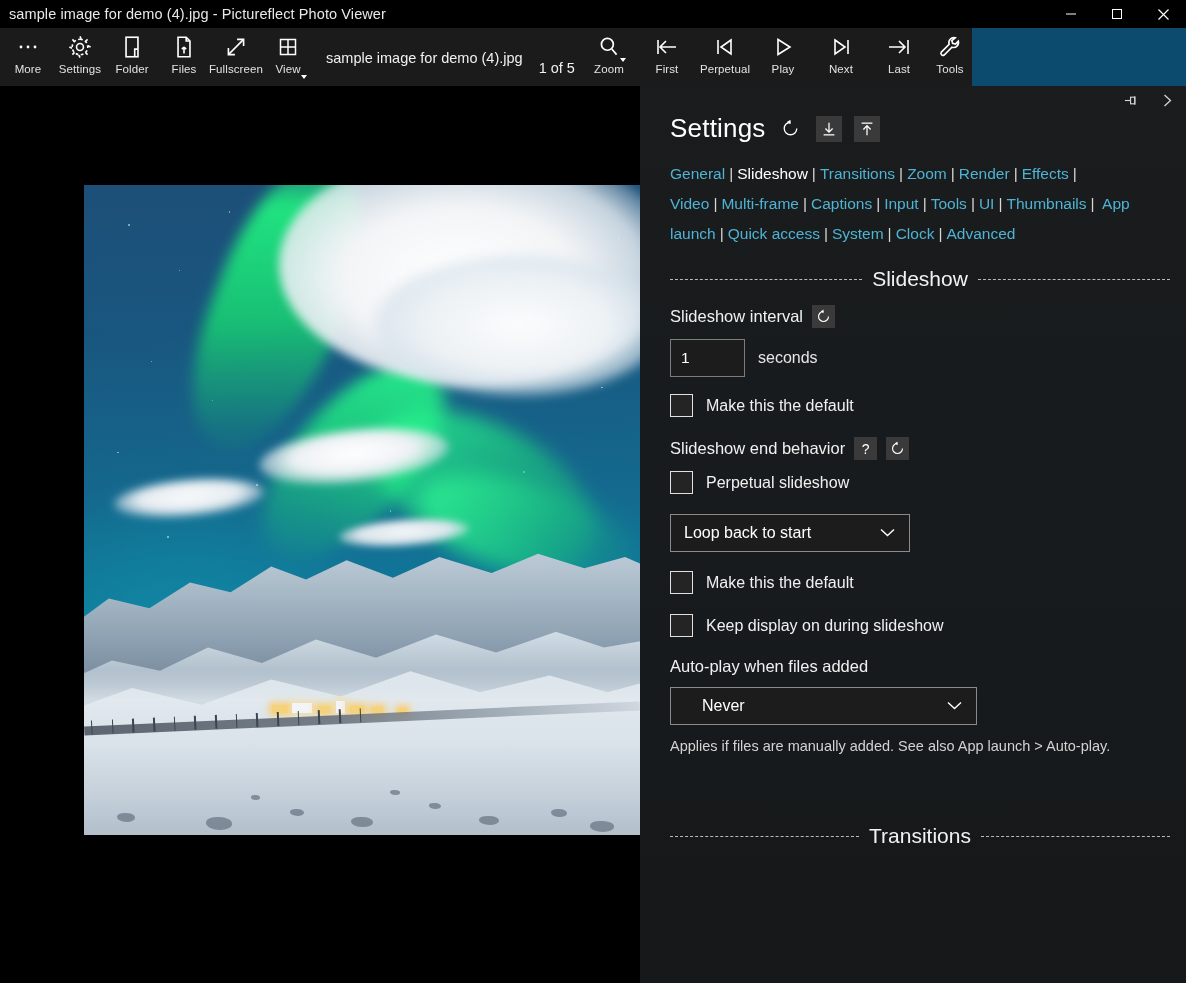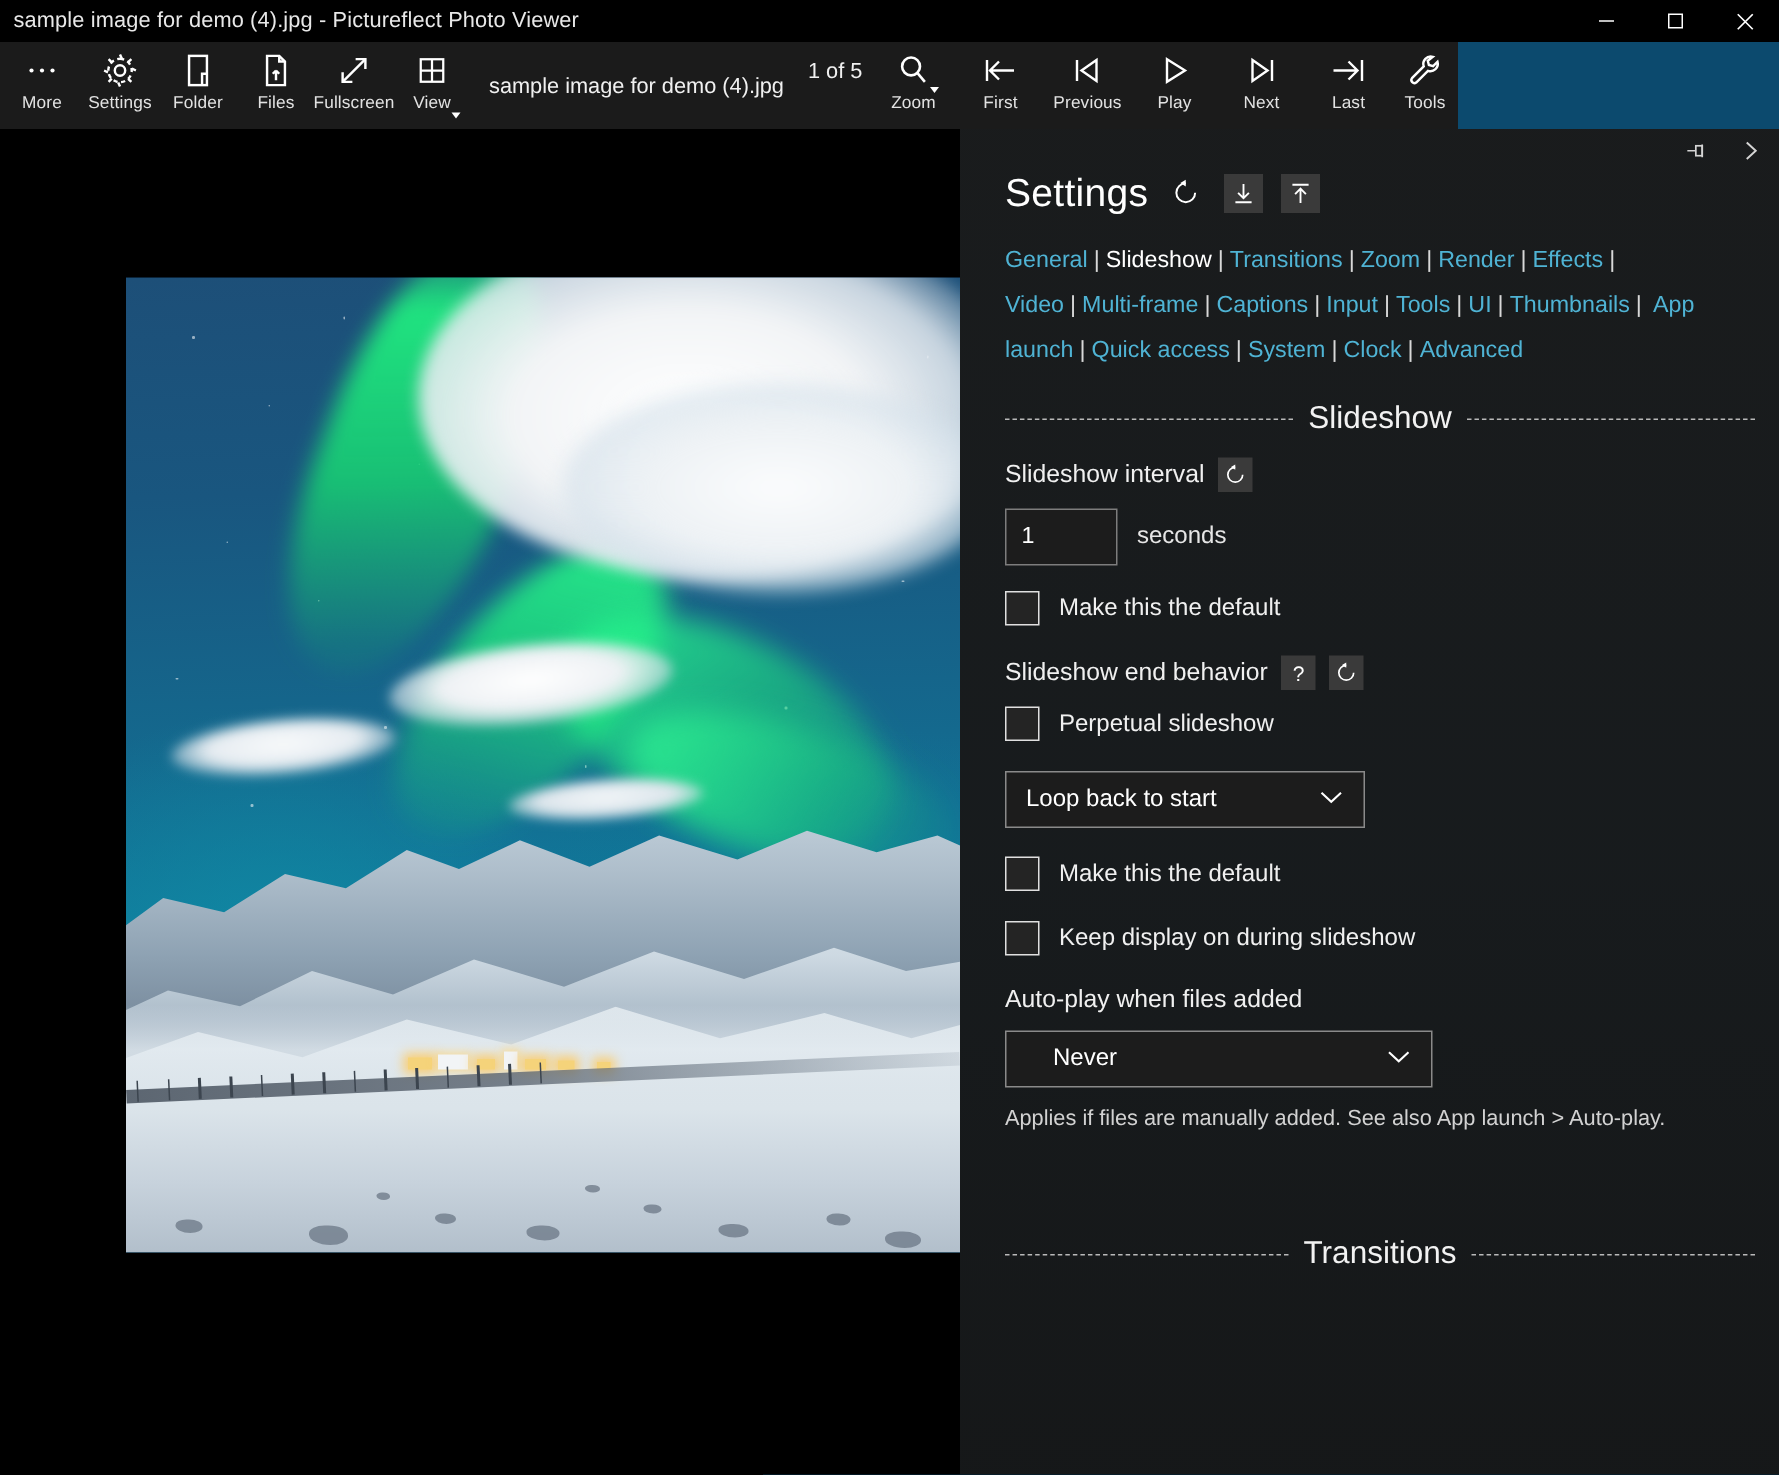--- a/index.html
+++ b/index.html
@@ -104,21 +104,21 @@
     font-size: 14.5px;
     color: #f0f0f0;
     margin-left: 12px;
     margin-top: 22px;
     white-space: nowrap;
   }
   .tb-counter {
     font-size: 14.5px;
     color: #f0f0f0;
     margin-left: 16px;
-    margin-top: 12px;
+    margin-top: 32px;
     white-space: nowrap;
   }
 
   .tb-group-right {
     position: absolute;
     right: 0; top: 0;
     display: flex;
     align-items: flex-start;
   }
   .tb-group-right .tb-item { width: 58px; }
@@ -420,21 +420,21 @@
     background: #1c1c1c;
     border: 1px solid #8a8a8a;
     display: flex;
     align-items: center;
     padding: 0 13px;
     margin-bottom: 19px;
     color: #ffffff;
     font-size: 16px;
   }
   .select.w240 { width: 240px; }
-  .select.w265 { width: 285px; padding-left: 31px; }
+  .select.w265 { width: 307px; padding-left: 31px; }
   .select-chev {
     position: absolute;
     right: 13px; top: 50%;
     transform: translateY(-50%);
     color: #ffffff;
   }
 
   .hint {
     font-size: 14.5px;
     color: #d2d2d2;
@@ -566,21 +566,21 @@
         <div class="tb-label">First</div>
       </div>
 
       <div class="tb-item">
         <div class="tb-icon">
           <svg width="28" height="24" viewBox="0 0 28 24" fill="none" stroke="#fff" stroke-width="1.6">
             <path d="M7 5 V19"></path>
             <path d="M20 5 L10 12 L20 19 Z"></path>
           </svg>
         </div>
-        <div class="tb-label">Previous</div>
+        <div class="tb-label">Perpetual</div>
       </div>
 
       <div class="tb-item">
         <div class="tb-icon">
           <svg width="26" height="24" viewBox="0 0 26 24" fill="none" stroke="#fff" stroke-width="1.6">
             <path d="M8 4.5 L20 12 L8 19.5 Z"></path>
           </svg>
         </div>
         <div class="tb-label">Play</div>
       </div>

